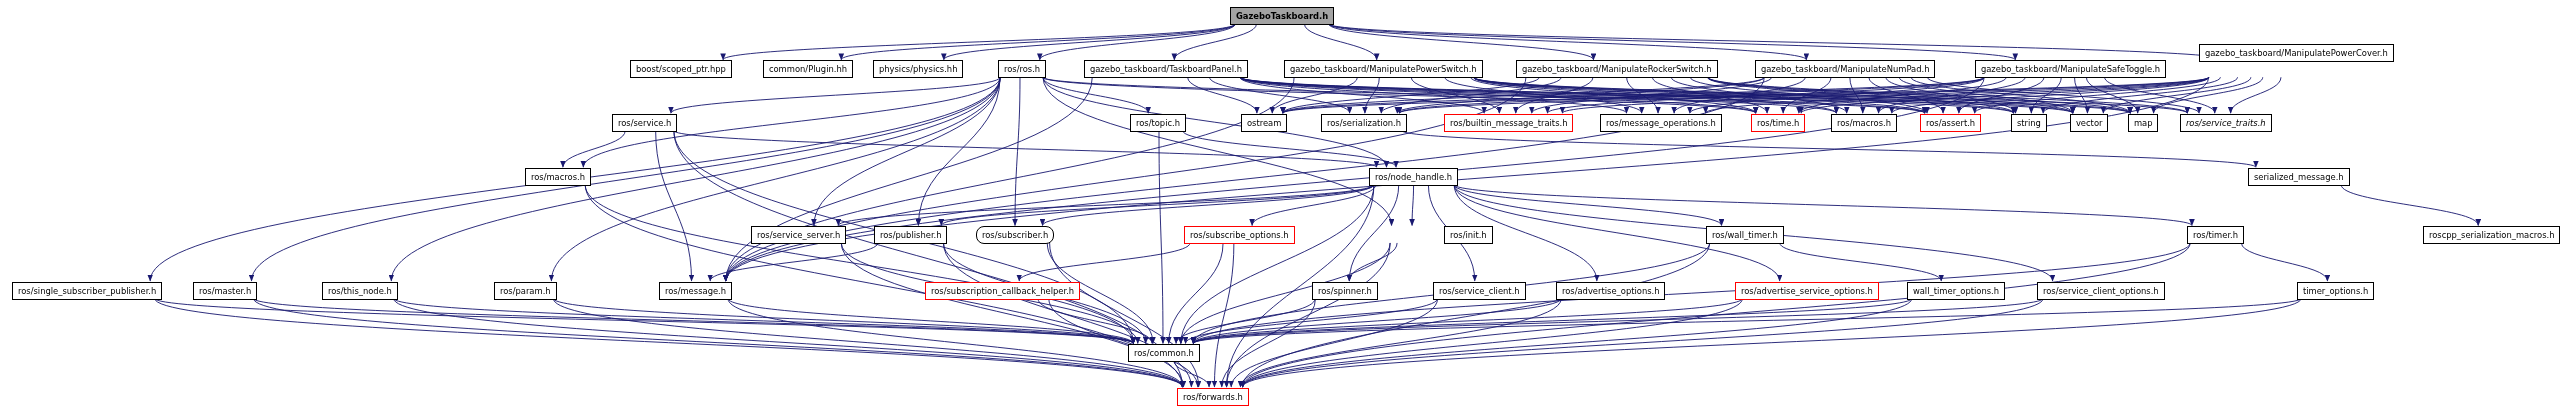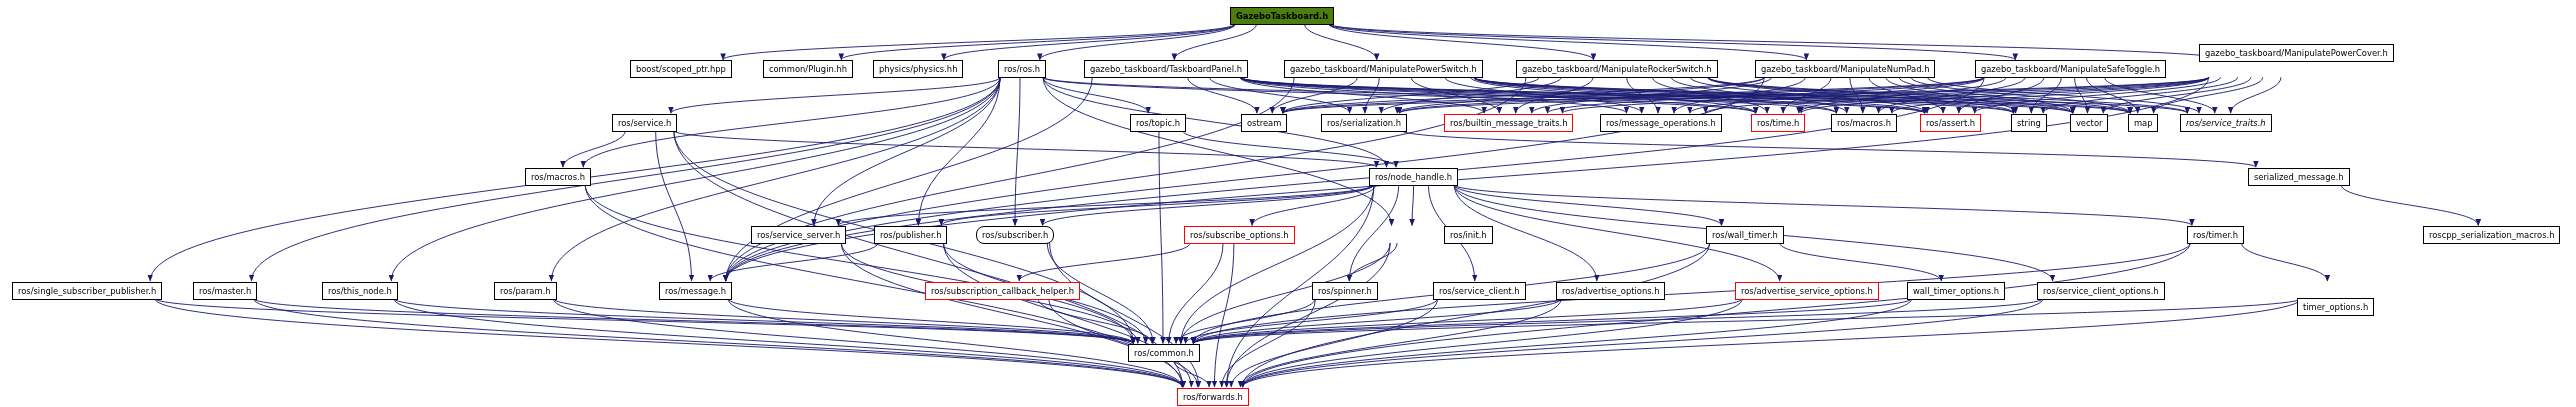--- a/index.html
+++ b/index.html
@@ -16,21 +16,21 @@
     position:absolute;z-index:1;
     background:#ffffff;
     border:0.7px solid #000000;
     padding:2.8px 4.9px;
     font-size:8.4px;line-height:10.5px;
     white-space:nowrap;text-align:center;
     color:#000000;
     box-sizing:border-box;
     cursor:default;
   }
-  .node.main{background:#4d7c0f;font-weight:bold;}
+  .node.main{background:#a3a3a3;font-weight:bold;}
   .node.truncated{border-color:#ff0000;}
 </style>
 </head>
 <body>
 
 <div id="graph">
   <svg id="edge-layer" xmlns="http://www.w3.org/2000/svg" viewBox="0 0 3669 581">
     <defs>
       <marker id="arrowhead" markerWidth="10" markerHeight="8" refX="9" refY="4" orient="auto" markerUnits="userSpaceOnUse">
         <path d="M0,0 L10,4 L0,8 z" fill="#191970"></path>
@@ -243,17 +243,17 @@
     <div class="node" style="top: 282px; left: 322px;">ros/this_node.h</div>
     <div class="node" style="top: 282px; left: 494px;">ros/param.h</div>
     <div class="node" style="top: 282px; left: 659px;">ros/message.h</div>
     <div class="node truncated" style="top: 282px; left: 925px;">ros/subscription_callback_helper.h</div>
     <div class="node" style="top: 282px; left: 1312px;">ros/spinner.h</div>
     <div class="node" style="top: 282px; left: 1433px;">ros/service_client.h</div>
     <div class="node" style="top: 282px; left: 1556px;">ros/advertise_options.h</div>
     <div class="node truncated" style="top: 282px; left: 1735px;">ros/advertise_service_options.h</div>
     <div class="node" style="top: 282px; left: 1907px;">wall_timer_options.h</div>
     <div class="node" style="top: 282px; left: 2037px;">ros/service_client_options.h</div>
-    <div class="node" style="top: 298px; left: 2297px;">timer_options.h</div>
+    <div class="node" style="top: 282px; left: 2297px;">timer_options.h</div>
     <div class="node" style="top: 344px; left: 1128px;">ros/common.h</div>
     <div class="node truncated" style="top: 388px; left: 1177px;">ros/forwards.h</div>
   </div>
 
 
 </body></html>

